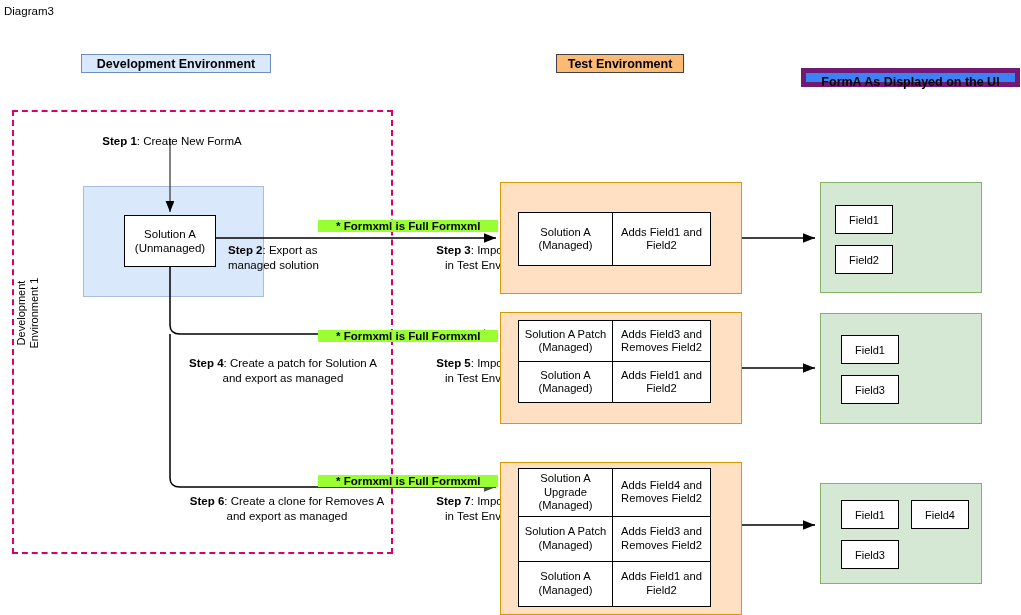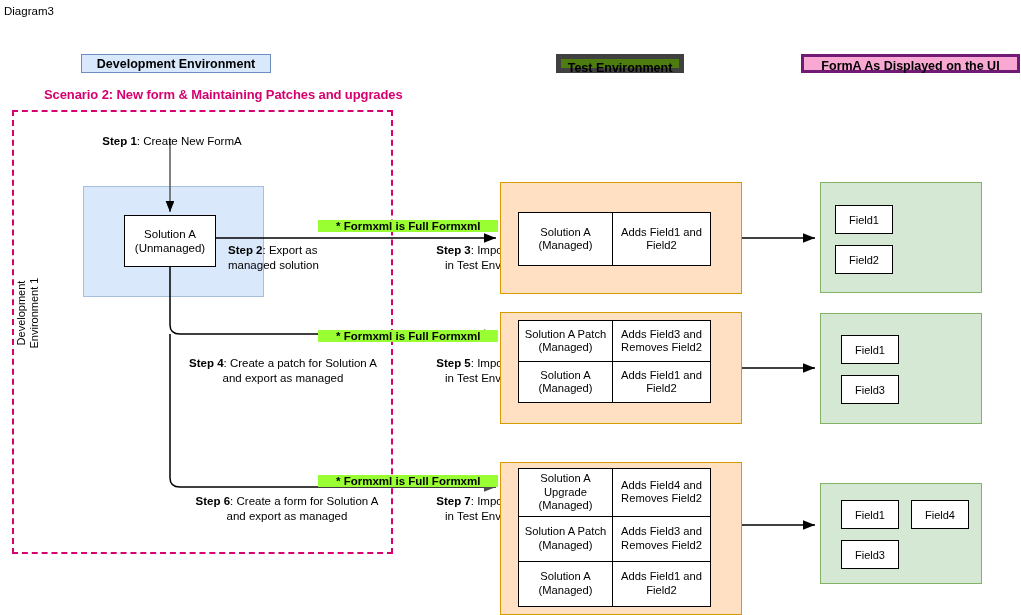--- a/index.html
+++ b/index.html
@@ -40,27 +40,27 @@
     white-space: nowrap;
     box-sizing: border-box;
   }
   .chip-dev {
     left: 81px; top: 54px; width: 190px;
     background: #dae8fc;
     border: 1px solid #6c8ebf;
   }
   .chip-test {
     left: 556px; top: 54px; width: 128px;
-    background: #4d7c0f;
-    border: 5px solid #404040;
+    background: #fdba74;
+    border: 1px solid #404040;
   }
   .chip-form {
-    left: 801px; top: 54px; width: 219px;
-    background: #f9a8d4;
-    border: 3px solid #701a75;
+    left: 801px; top: 68px; width: 219px;
+    background: #3b82f6;
+    border: 5px solid #701a75;
   }
 
   
   .scenario-title {
     left: 44px; top: 87px;
     font-size: 13px;
     font-weight: bold;
     color: #d6006e;
     white-space: nowrap;
     letter-spacing: -0.1px;
@@ -206,21 +206,20 @@
 <body>
 
 <div id="canvas">
 
   <div class="abs page-title">Diagram3</div>
 
   <div class="abs legend-chip chip-dev">Development Environment</div>
   <div class="abs legend-chip chip-test">Test Environment</div>
   <div class="abs legend-chip chip-form">FormA As Displayed on the UI</div>
 
-  <div class="abs scenario-title">Scenario 2: New form &amp; Maintaining Patches and upgrades</div>
 
   <div class="abs dev-dashed"></div>
   <div class="abs dev-vlabel">Development
 Environment 1</div>
 
   <div class="abs dev-blue"></div>
   <div class="abs node solution-a-unmanaged" style="white-space:pre-line;">Solution A
 (Unmanaged)</div>
 
   <svg class="overlay" xmlns="http://www.w3.org/2000/svg">
@@ -252,21 +251,21 @@
 
   <div class="abs step-label ctr" style="left:424px; top:243px; width:98px;"><b>Step 3</b><span>: Import
 in Test Env</span></div>
 
   <div class="abs step-label ctr" style="left:178px; top:356px; width:210px;"><b>Step 4</b><span>: Create a patch for Solution A
 and export as managed</span></div>
 
   <div class="abs step-label ctr" style="left:424px; top:356px; width:98px;"><b>Step 5</b><span>: Import
 in Test Env</span></div>
 
-  <div class="abs step-label ctr" style="left:178px; top:494px; width:218px;"><b>Step 6</b><span>: Create a form for Solution A
+  <div class="abs step-label ctr" style="left:178px; top:494px; width:218px;"><b>Step 6</b><span>: Create a clone for Removes A
 and export as managed</span></div>
 
   <div class="abs step-label ctr" style="left:424px; top:494px; width:98px;"><b>Step 7</b><span>: Import
 in Test Env</span></div>
 
   <div class="abs" style="left:318px; top:216px;">
     <span class="formxml">* Formxml is Full Formxml</span>
   </div>
   <div class="abs" style="left:318px; top:326px;">
     <span class="formxml">* Formxml is Full Formxml</span>

